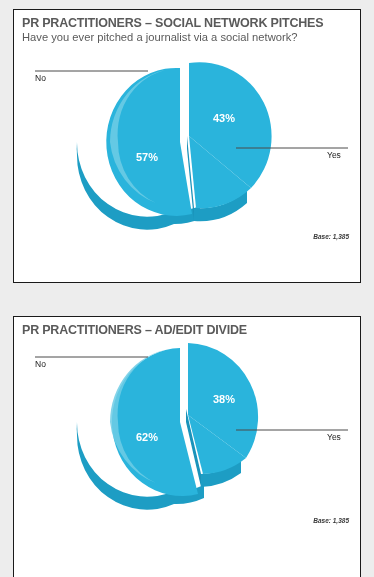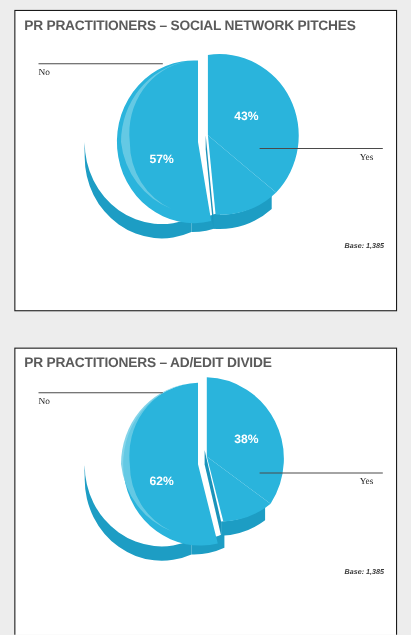--- a/index.html
+++ b/index.html
@@ -61,21 +61,20 @@
     position: absolute;
     left: 0;
     top: 0;
   }
 
   .leader-label {
     position: absolute;
     font-size: 8.5px;
     color: #1a1a1a;
     white-space: nowrap;
-    font-family: Liberation Serif, serif;
   }
 
   .base-note {
     position: absolute;
     right: 11px;
     font-size: 6.5px;
     font-style: italic;
     font-weight: bold;
     color: #3a3a3a;
     white-space: nowrap;
@@ -89,20 +88,21 @@
 </style>
 </head>
 <body>
 
 <div id="page">
 
   <div class="panel" id="panel-1">
 
     <div class="panel-header">
       <div class="panel-title">PR PRACTITIONERS – SOCIAL NETWORK PITCHES</div>
+      <div class="panel-subtitle">Have you ever pitched a journalist via a social network?</div>
     </div>
 
     <div class="chart-area">
       <svg class="pie-svg" width="348" height="230" viewBox="0 0 348 230">
 
         <path d="M 63 99 A 70 74 0 0 0 160 168 L 160 181 A 70 74 0 0 1 63 112 Z" fill="#1d9dc4"></path>
         <path d="M 63 99 A 70 74 0 0 0 63 112 Z" fill="#1d9dc4"></path>
         <path d="M 160 168 A 70 74 0 0 0 186 163 L 186 176 A 70 74 0 0 1 160 181 Z" fill="#1d9dc4"></path>
 
         <path d="M 173 93 L 173 106 L 180 178 L 180 165 Z" fill="#1a93ba"></path>

